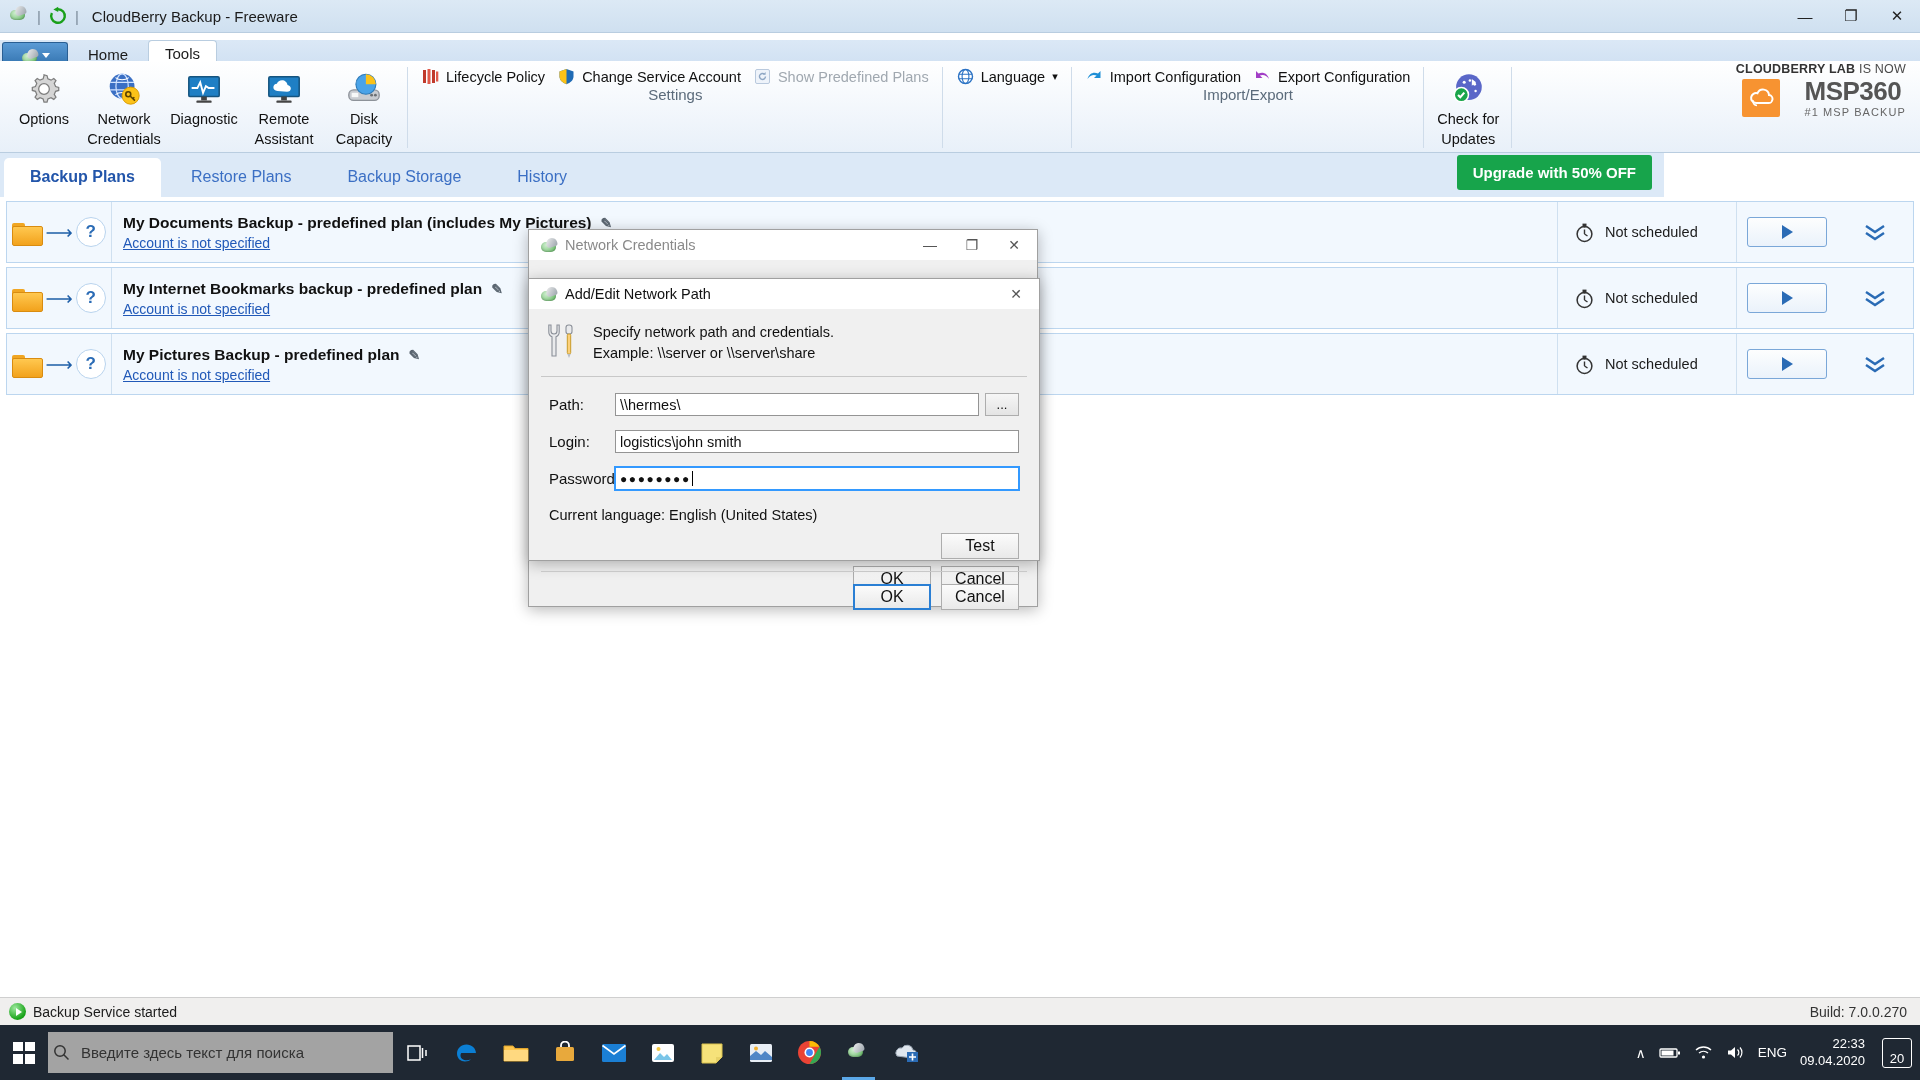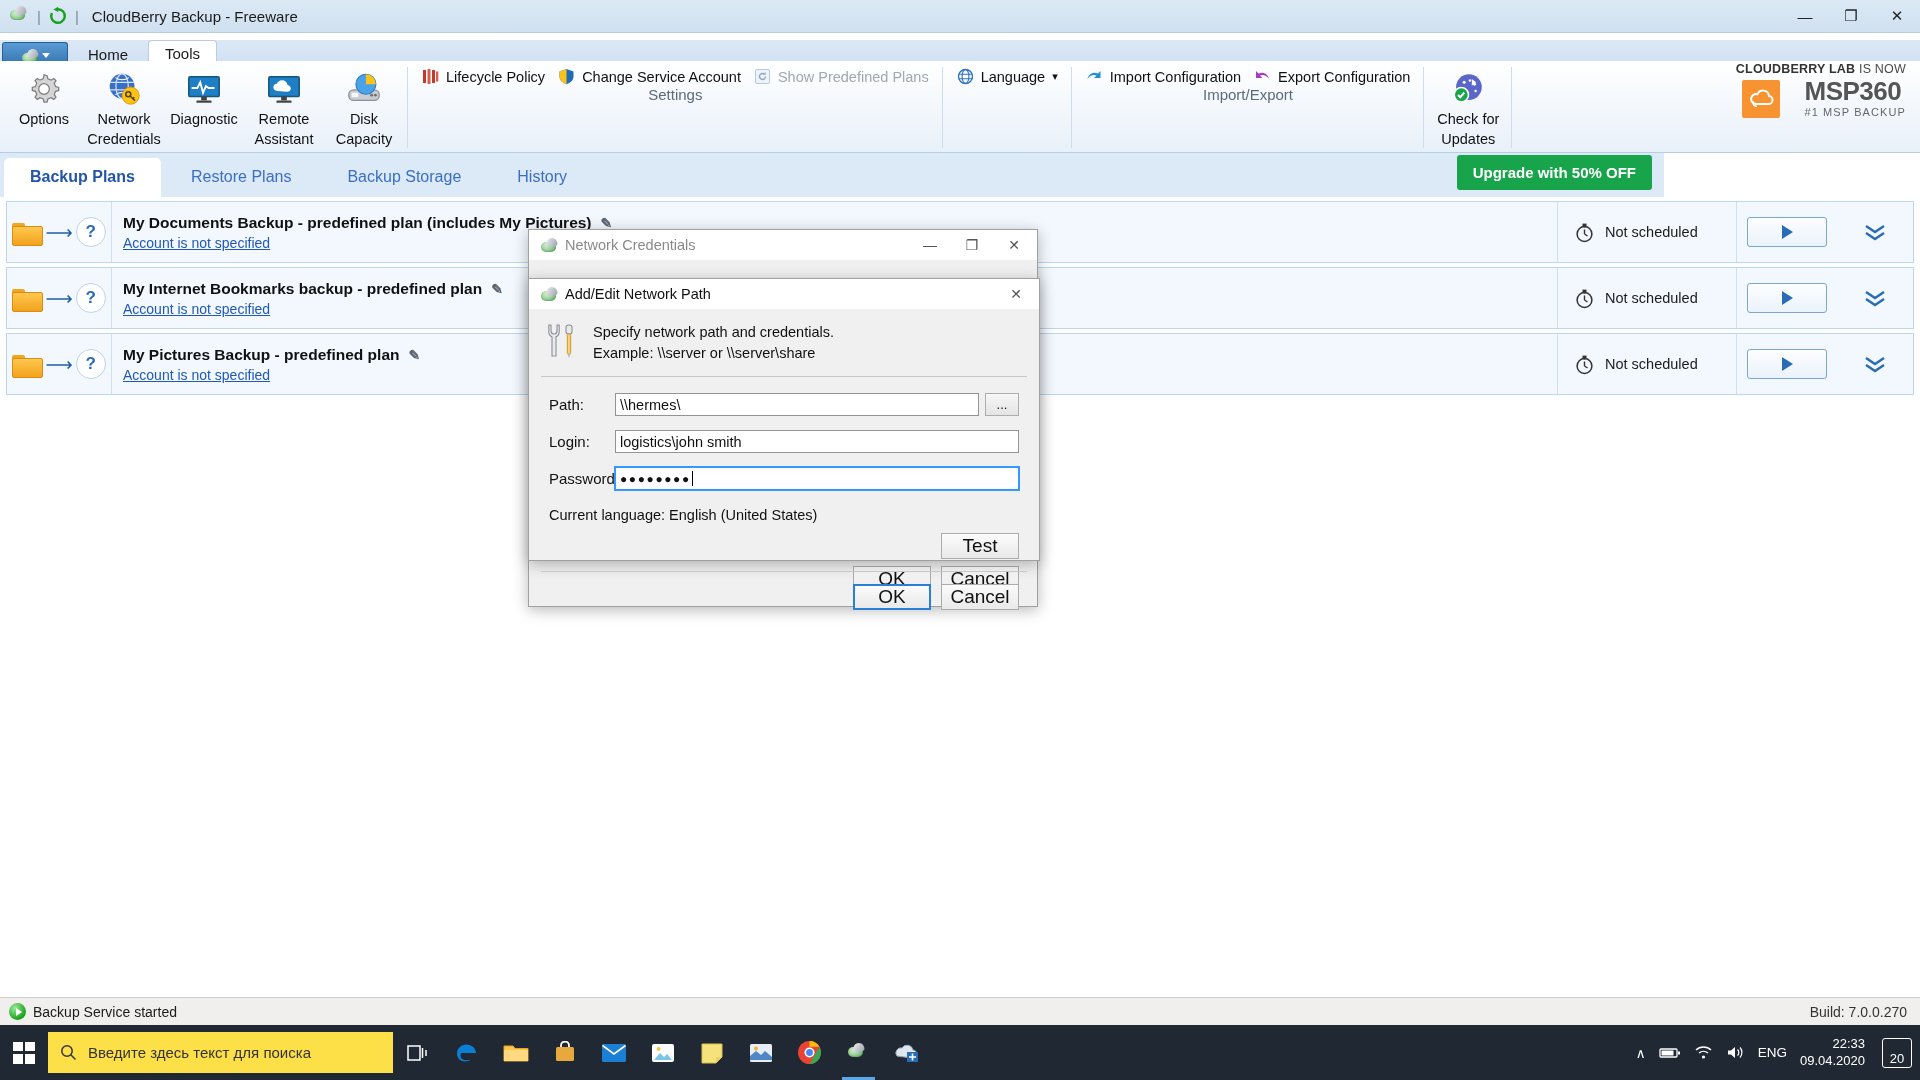--- a/index.html
+++ b/index.html
@@ -86,21 +86,21 @@
   .smallbtn.disabled { color:#a0a8b0; }
   .smallbtn .sico { width:17px; height:17px; flex:0 0 17px; }
 
   
   #brand {
     position:absolute; right:14px; top:62px; width:182px;
     display:flex; flex-direction:column; align-items:flex-end;
   }
   .brand-line1 { font-size:12.5px; letter-spacing:.2px; color:#4a4a4a; margin-bottom:3px; }
   .brand-line1 b { color:#333; font-weight:bold; }
-  .brand-row { display:flex; align-items:flex-end; gap:24px; }
+  .brand-row { display:flex; align-items:flex-start; gap:24px; }
   .brand-tile { width:38px;height:38px;background:#f79331;border-radius:2px;display:flex;align-items:center;justify-content:center; }
   .brand-text { display:flex; flex-direction:column; }
   .brand-msp { font-size:26px; font-weight:bold; color:#555; line-height:.95; letter-spacing:-.5px; }
   .brand-sub { font-size:11px; color:#666; letter-spacing:1.1px; margin-top:2px; }
 
   
   #tabstrip {
     position:absolute; left:0; top:153px; width:1664px; height:44px;
     background:#dce9f7; display:flex; align-items:flex-end;
   }
@@ -165,21 +165,21 @@
 
   
   #taskbar {
     position:absolute; left:0; bottom:0; width:1920px; height:55px;
     background:#1f2833; display:flex; align-items:center;
   }
   .start { width:48px;height:55px;display:flex;align-items:center;justify-content:center; }
   .winlogo { width:22px;height:22px;display:grid;grid-template-columns:1fr 1fr;grid-template-rows:1fr 1fr;gap:2.5px; }
   .winlogo span { background:#fff; display:block; }
   .searchbox {
-    width:345px;height:41px;background:#fde047;display:flex;align-items:center;gap:11px;padding-left:12px;
+    width:345px;height:41px;background:#a3a3a3;display:flex;align-items:center;gap:11px;padding-left:5px;
     color:#333;font-size:15px;text-align:center;
   }
   .tb-app { width:49px;height:55px;display:flex;align-items:center;justify-content:center;position:relative; }
   .tb-app.active::after{content:"";position:absolute;bottom:0;left:8px;right:8px;height:3px;background:#5ba8e8;}
   .tray { margin-left:auto; display:flex; align-items:center; gap:13px; color:#fff; font-size:13.5px; padding-right:8px; }
   .tray .clock2 { display:flex;flex-direction:column;align-items:flex-end;line-height:1.25;font-size:13px; }
   .notifbadge { width:30px;height:30px;border:1.6px solid #fff;border-radius:3px;color:#fff;font-size:13px;
     display:flex;align-items:flex-end;justify-content:center;padding-bottom:1px;margin-left:4px; }
 
   
@@ -205,21 +205,21 @@
   }
   .finput.focused { border:1px solid #3399ff; outline:1px solid #3399ff; }
   .dots { letter-spacing:1.6px; font-size:12px; }
   .caret-bar { width:1px;height:15px;background:#000;margin-left:1px; }
   .browse-btn { width:34px;height:23px;margin-left:6px;border:1px solid #adadad;background:linear-gradient(to bottom,#f6f6f6,#e4e4e4);
     display:flex;align-items:center;justify-content:center;font-size:13px; }
   .lang-line { font-size:14.5px; padding:7px 0 0 0; }
   .btn {
     height:26px; min-width:78px; border:1px solid #adadad;
     background:linear-gradient(to bottom,#fbfbfb,#e9e9e9);
-    font-size:19px; display:flex; align-items:center; justify-content:center;
+    font-size:16px; display:flex; align-items:center; justify-content:center;
   }
   .btn.default { border:2px solid #2a7fd4; background:linear-gradient(to bottom,#fbfbfb,#e9e9e9); }
   .test-row { display:flex; justify-content:flex-end; padding:10px 20px 0 20px; }
   .foot-sep { height:1px; background:#dedede; border-top:1px solid #c8c8c8; margin:12px 12px 0; }
   .foot-row { display:flex; justify-content:flex-end; gap:10px; padding:12px 20px 0 0; }
   .nc-foot { position:absolute; left:0; right:0; bottom:14px; display:flex; justify-content:flex-end; gap:10px; padding-right:18px; }
 </style>
 </head>
 <body>
 

